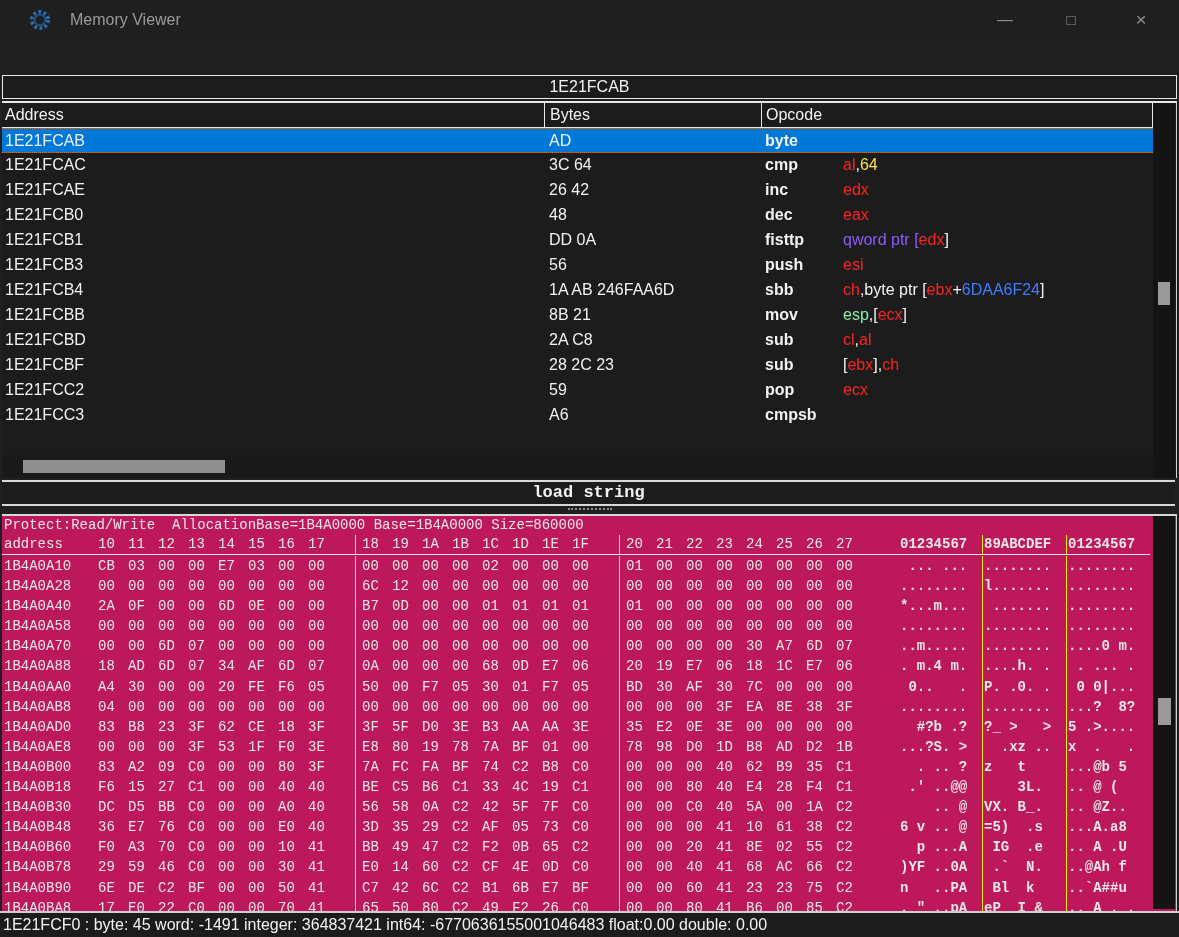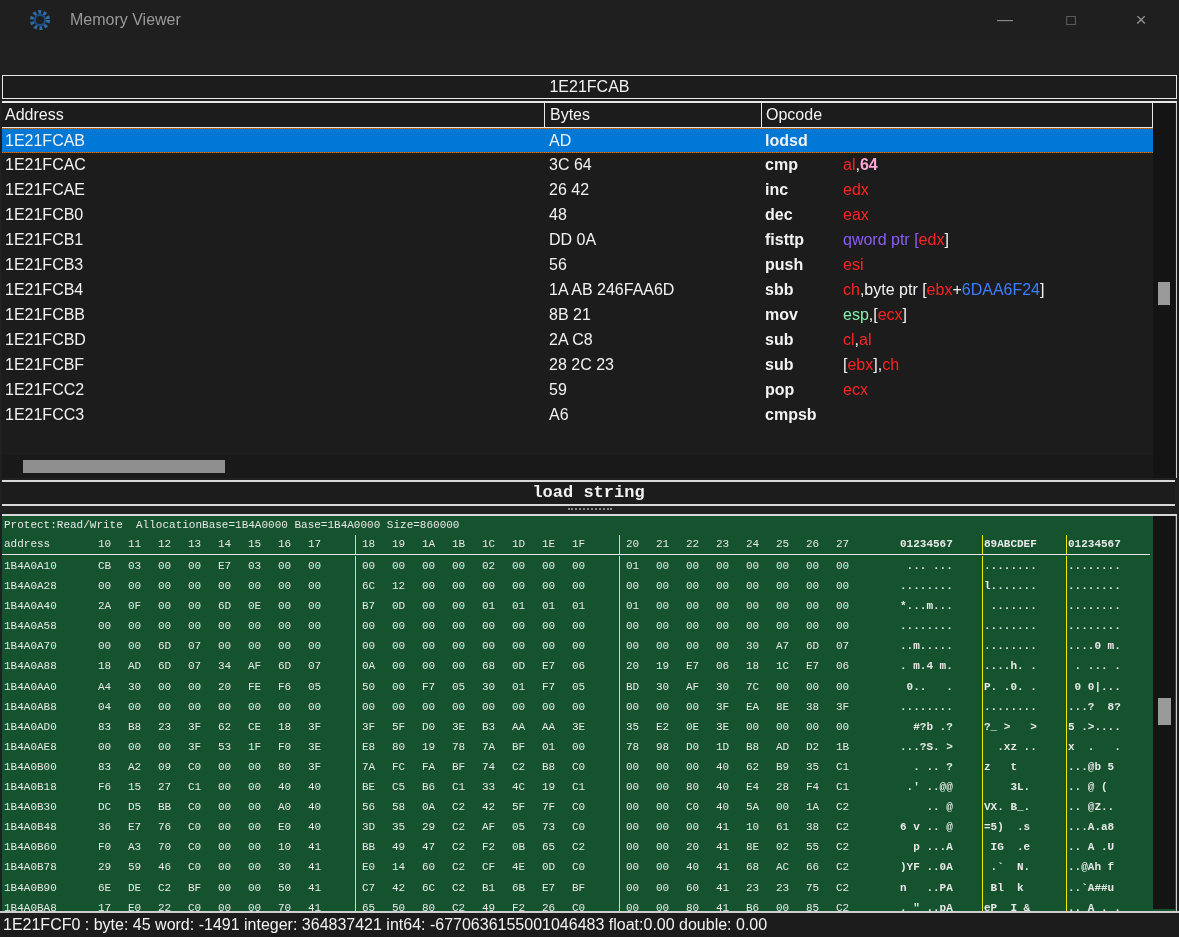--- a/index.html
+++ b/index.html
@@ -48,23 +48,23 @@
   
   .loadstring{position:absolute;left:2px;top:480px;width:1173px;height:22px;background:#1c1c1c;
               border-top:2px solid #d8d8d8;border-bottom:2px solid #d8d8d8;color:#f2f2f2;
               font-family:"Liberation Mono",monospace;font-size:17px;font-weight:bold;
               text-align:center;line-height:22px;}
   .splitter{position:absolute;left:2px;top:506px;width:1175px;height:8px;background:#202020;}
   .grip{position:absolute;left:50%;margin-left:-22px;top:2px;width:44px;height:3px;
         border-top:2px dotted #8a8a8a;}
 
   
-  .hexpanel{position:absolute;left:2px;top:514px;width:1175px;height:397px;background:#14532d;
+  .hexpanel{position:absolute;left:2px;top:514px;width:1175px;height:397px;background:#be185d;
             border-top:2px solid #d8d8d8;border-right:1px solid #cfcfcf;box-sizing:border-box;
-            color:#e8e8e8;font-family:"Liberation Mono",monospace;font-size:11px;overflow:hidden;}
+            color:#e8e8e8;font-family:"Liberation Mono",monospace;font-size:14px;overflow:hidden;}
   .protect{position:absolute;left:2px;top:0;height:19px;line-height:19px;white-space:pre;}
   .hrow{display:flex;height:20.1px;line-height:20.1px;}
   .hexhead{position:absolute;left:0;top:19px;width:1148px;height:20px;line-height:19px;
            border-bottom:1px solid #e8e8e8;box-sizing:border-box;}
   .hexrows{position:absolute;left:0;top:40px;width:1148px;height:355px;overflow:hidden;}
   .h-addr{flex:none;width:96px;padding-left:2px;box-sizing:border-box;white-space:pre;}
   .h-g{flex:none;display:flex;box-sizing:border-box;}
   .h-g1{width:258px;border-right:1px solid var(--yellow,#eded00);}
   .h-g2{width:264px;padding-left:6px;border-right:1px solid var(--yellow,#eded00);}
   .h-g3{width:264px;padding-left:6px;}
@@ -105,28 +105,28 @@
   <div class="disasm">
     <div class="dis-colheader">
       <div class="dch" id="dchAddr">Address</div>
       <div class="dch" id="dchBytes">Bytes</div>
       <div class="dch" id="dchOp">Opcode</div>
     </div>
     <div class="dis-rows" id="disRows">
         <div class="drow selected">
           <span class="d-addr">1E21FCAB</span>
           <span class="d-bytes">AD</span>
-          <span class="d-mn">lodsd</span>
+          <span class="d-mn">byte</span>
           <span class="d-op"></span>
         </div>
         <div class="drow">
           <span class="d-addr">1E21FCAC</span>
           <span class="d-bytes">3C 64</span>
           <span class="d-mn">cmp</span>
-          <span class="d-op"><span style="color: rgb(255, 34, 34);">al</span><span style="color: rgb(242, 242, 242);">,</span><span style="color: #f9a8d4; font-weight: bold;">64</span></span>
+          <span class="d-op"><span style="color: rgb(255, 34, 34);">al</span><span style="color: rgb(242, 242, 242);">,</span><span style="color: #fde047;">64</span></span>
         </div>
         <div class="drow">
           <span class="d-addr">1E21FCAE</span>
           <span class="d-bytes">26 42</span>
           <span class="d-mn">inc</span>
           <span class="d-op"><span style="color: rgb(255, 34, 34);">edx</span></span>
         </div>
         <div class="drow">
           <span class="d-addr">1E21FCB0</span>
           <span class="d-bytes">48</span>

